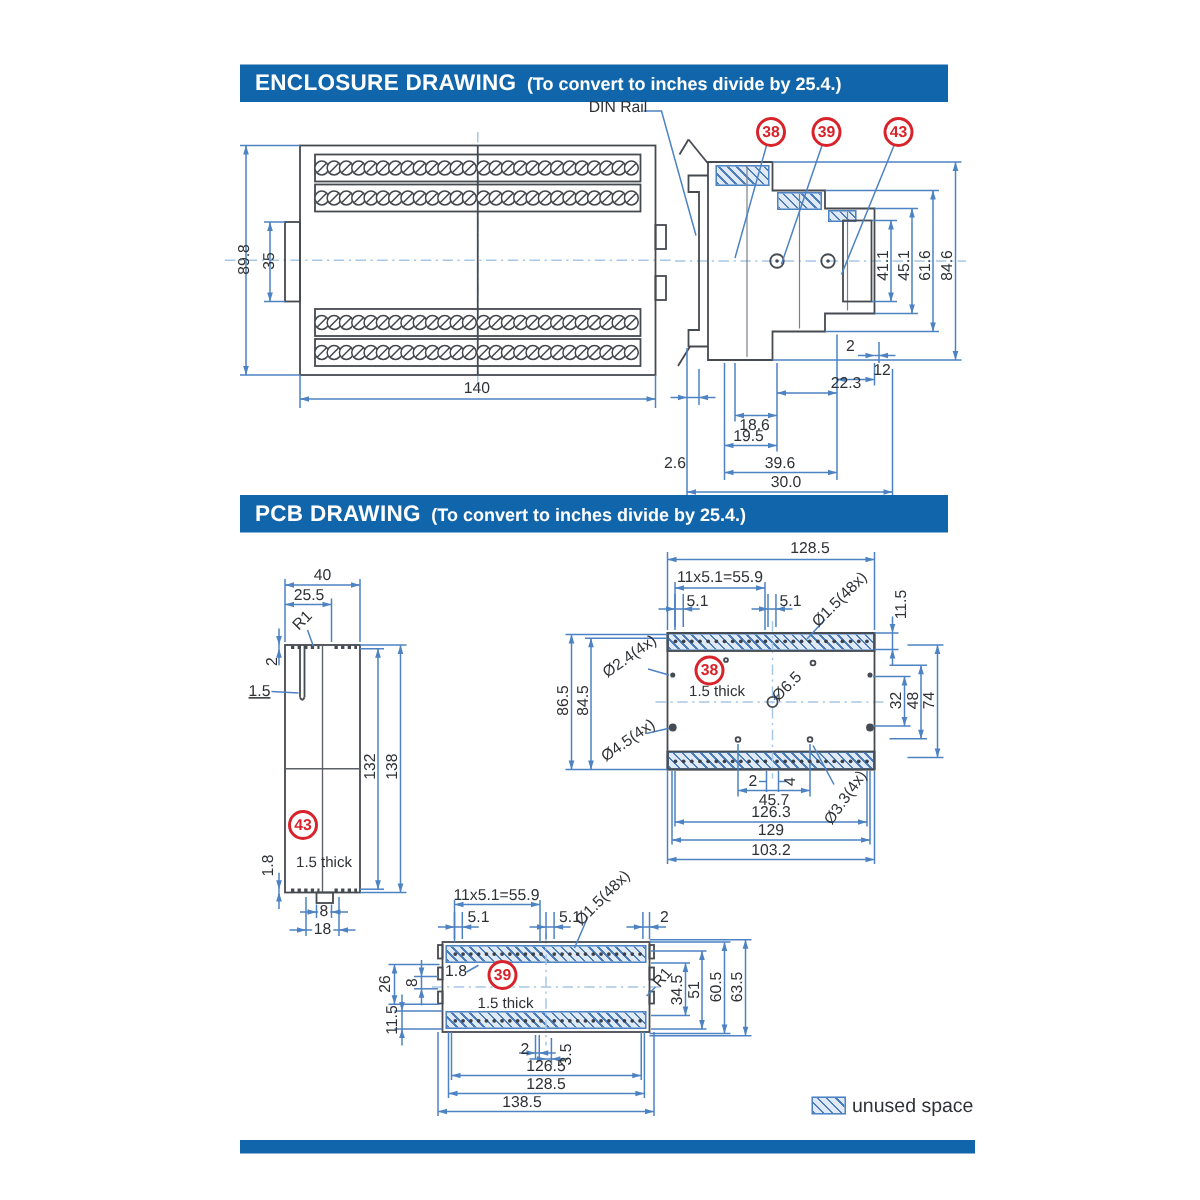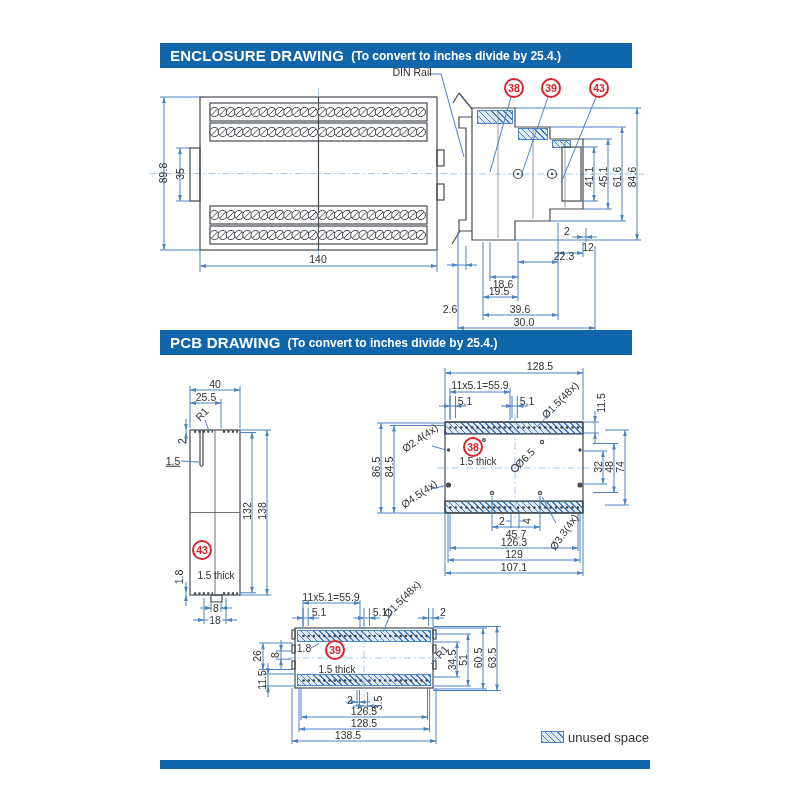--- a/index.html
+++ b/index.html
@@ -791,21 +791,21 @@
   <div class="lbl rm45" style="left:525px;top:458px;">Ø6.5</div>
   <div class="lbl r90" style="left:598px;top:467px;">32</div>
   <div class="lbl r90" style="left:609px;top:467px;">48</div>
   <div class="lbl r90" style="left:620px;top:467px;">74</div>
   <div class="lbl" style="left:502px;top:521px;">2</div>
   <div class="lbl r90" style="left:527px;top:521px;">4</div>
   <div class="lbl" style="left:516px;top:534px;">45.7</div>
   <div class="lbl rm55" style="left:564px;top:532px;">Ø3.3(4x)</div>
   <div class="lbl" style="left:514px;top:542px;">126.3</div>
   <div class="lbl" style="left:514px;top:554px;">129</div>
-  <div class="lbl" style="left:514px;top:567px;">107.1</div>
+  <div class="lbl" style="left:514px;top:567px;">103.2</div>
 
   <div class="lbl" style="left:331px;top:597px;">11x5.1=55.9</div>
   <div class="lbl" style="left:319px;top:612px;">5.1</div>
   <div class="lbl" style="left:380px;top:612px;">5.1</div>
   <div class="lbl rm45" style="left:402px;top:599px;">Ø1.5(48x)</div>
   <div class="lbl" style="left:443px;top:612px;">2</div>
   <div class="lbl" style="left:304px;top:648px;">1.8</div>
   <div class="lbl rm50" style="left:442px;top:652px;">R1</div>
   <div class="lbl small" style="left:337px;top:670px;">1.5 thick</div>
   <div class="lbl r90" style="left:257px;top:656px;">26</div>

